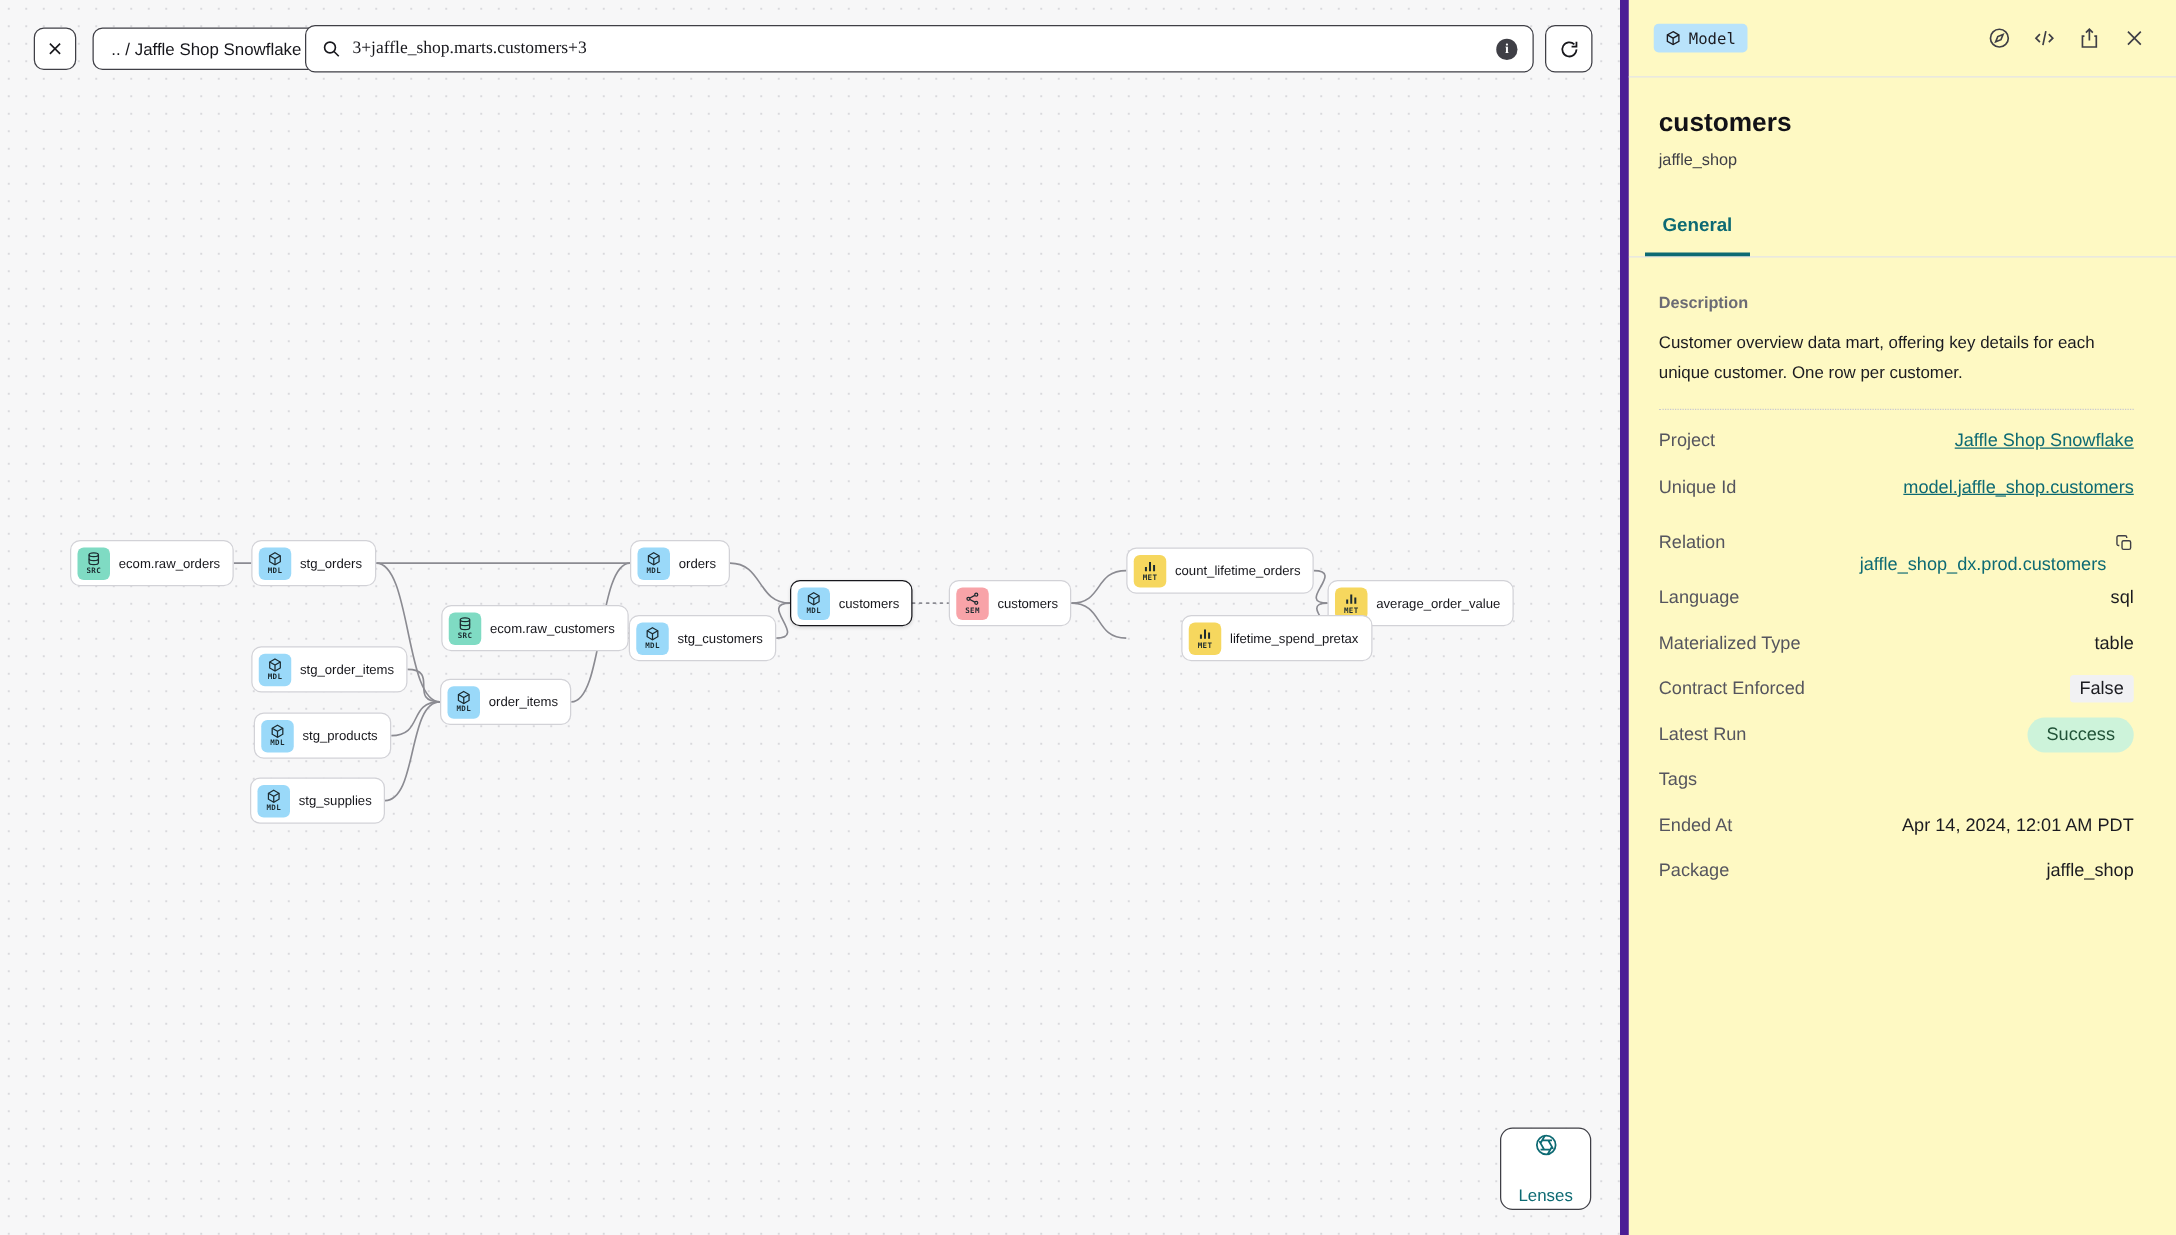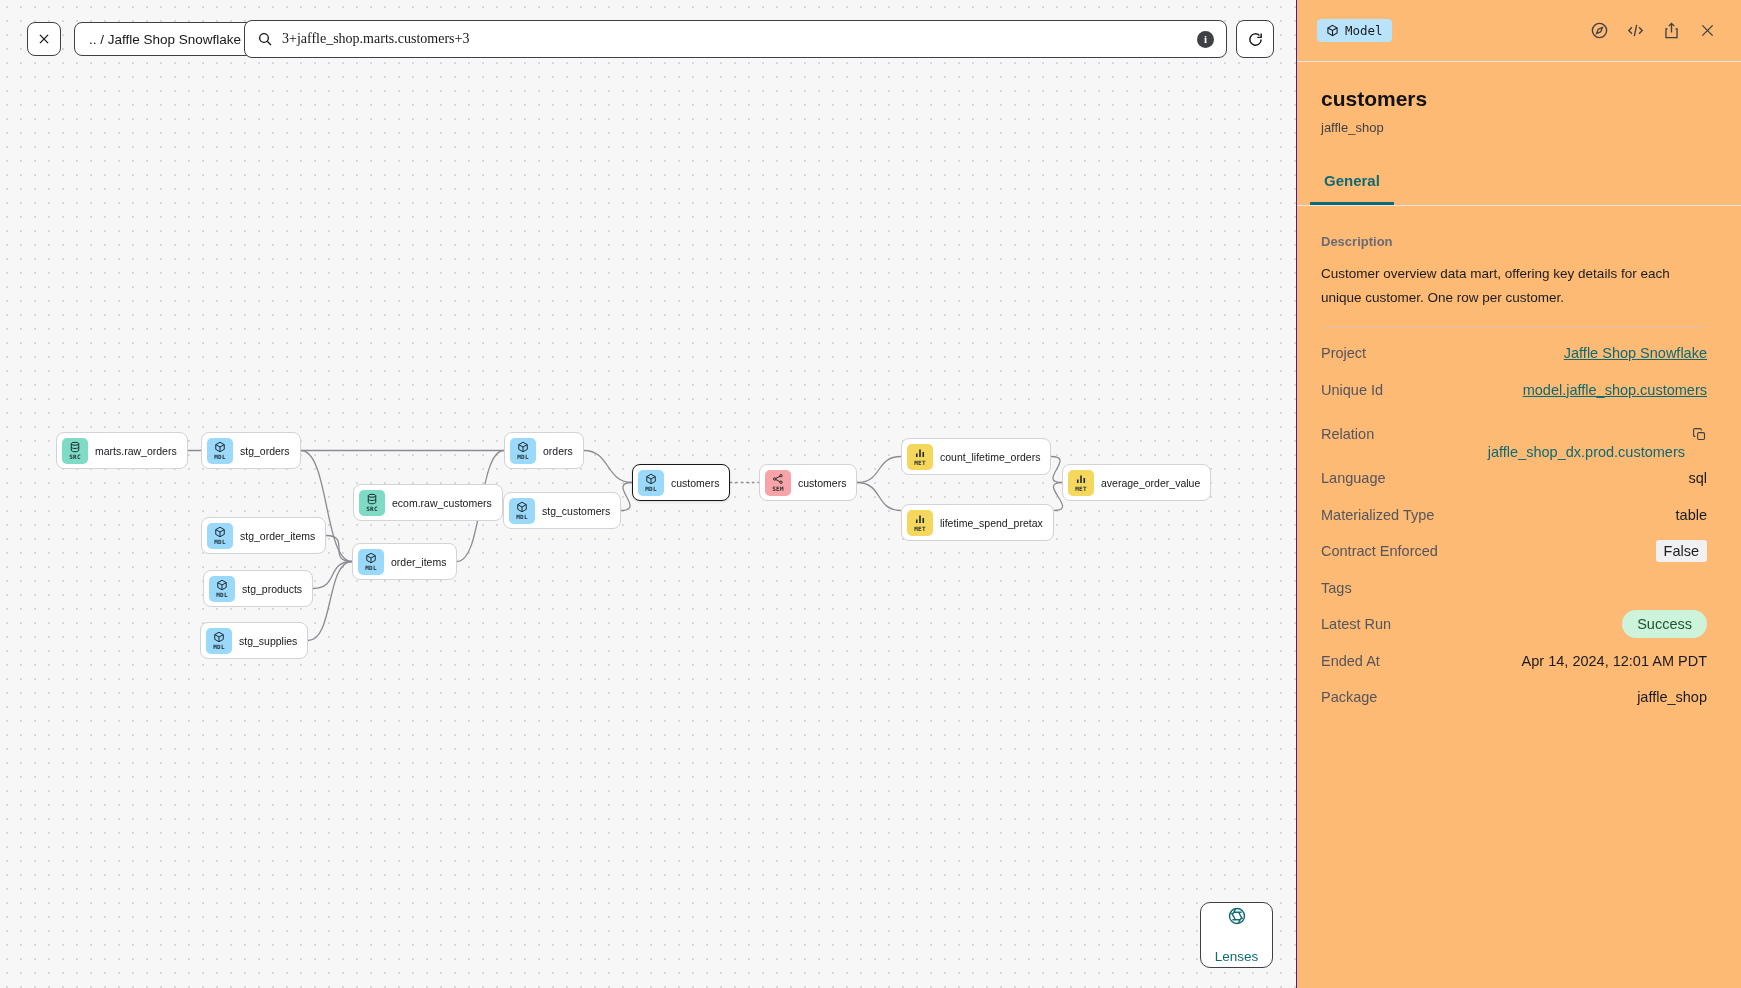--- a/index.html
+++ b/index.html
@@ -48,21 +48,21 @@
   .tb-refresh { left:1236px; top:20px; width:38px; height:38px; justify-content:center; cursor:pointer; }
   .tb-refresh svg { width:17px; height:17px; stroke:#17171c; stroke-width:2; fill:none; }
 
   .lenses { position:absolute; z-index:5; left:1200px; top:902px; width:73px; height:66px;
     background:#fff; border:1px solid #3f3f46; border-radius:10px; display:flex;
     flex-direction:column; align-items:center; justify-content:center; gap:23px; cursor:pointer; }
   .lenses svg { width:20px; height:20px; stroke:#0d6a73; fill:none; stroke-width:1.7; }
   .lenses span { font-size:13.5px; color:#0d6a73; }
 
   
-  .panel { width:445px; height:988px; background:#fdba74; border-left:1px solid #4c1d95;
+  .panel { width:445px; height:988px; background:#fef9c3; border-left:7px solid #4c1d95;
     display:flex; flex-direction:column; }
   .p-head { height:62px; flex:0 0 62px; border-bottom:1px solid #e4e4e7; display:flex;
     align-items:center; padding:0 24px 0 20px; gap:17px; }
   .badge { display:inline-flex; align-items:center; gap:6px; background:#b9e3fb;
     border-radius:4px; padding:4px 9px; font-family:"DejaVu Sans Mono",monospace;
     font-size:12.5px; color:#1c1c22; }
   .badge svg { width:13px; height:13px; stroke:#1c1c22; fill:none; stroke-width:2; }
   .p-head .spacer { flex:1; }
   .hicon { cursor:pointer; display:flex; }
   .hicon svg { width:19px; height:19px; stroke:#3f3f46; fill:none; stroke-width:1.7; }
@@ -114,21 +114,21 @@
     <div id="nodes">
         <div class="node" style="left: 56px; top: 432px;">
           <span class="nicon bgSRC">
             <svg viewBox="0 0 24 24">
               <ellipse cx="12" cy="5.5" rx="7.5" ry="3"></ellipse>
               <path d="M4.5 5.5v13c0 1.7 3.4 3 7.5 3s7.5-1.3 7.5-3v-13"></path>
               <path d="M4.5 12c0 1.7 3.4 3 7.5 3s7.5-1.3 7.5-3"></path>
             </svg>
             <i>SRC</i>
           </span>
-          <span class="nlabel">marts.raw_orders</span>
+          <span class="nlabel">ecom.raw_orders</span>
         </div>
         <div class="node" style="left: 201px; top: 432px;">
           <span class="nicon bgMDL">
             <svg viewBox="0 0 24 24">
               <path d="M12 2.5l8.5 4.8v9.4L12 21.5l-8.5-4.8V7.3z"></path>
               <path d="M3.5 7.3L12 12l8.5-4.7M12 21.5V12"></path>
             </svg>
             <i>MDL</i>
           </span>
           <span class="nlabel">stg_orders</span>
@@ -197,21 +197,21 @@
         <div class="node" style="left: 503px; top: 492px;">
           <span class="nicon bgMDL">
             <svg viewBox="0 0 24 24">
               <path d="M12 2.5l8.5 4.8v9.4L12 21.5l-8.5-4.8V7.3z"></path>
               <path d="M3.5 7.3L12 12l8.5-4.7M12 21.5V12"></path>
             </svg>
             <i>MDL</i>
           </span>
           <span class="nlabel">stg_customers</span>
         </div>
-        <div class="node" style="left: 901px; top: 492px; margin-top: 12px;">
+        <div class="node" style="left: 945px; top: 492px;">
           <span class="nicon bgMET">
             <svg viewBox="0 0 24 24">
               <path d="M5.5 20v-7M12 20V5M18.5 20v-10" stroke-width="3.2"></path>
             </svg>
             <i>MET</i>
           </span>
           <span class="nlabel">lifetime_spend_pretax</span>
         </div>
         <div class="node" style="left: 201px; top: 517px;">
           <span class="nicon bgMDL">
@@ -367,29 +367,29 @@
               <span class="v-plain">table</span>
             </span>
           </div>
           <div class="row">
             <span class="lab">Contract Enforced</span>
             <span class="val">
               <span class="v-bgray">False</span>
             </span>
           </div>
           <div class="row">
+            <span class="lab">Latest Run</span>
+            <span class="val">
+              <span class="v-bgreen">Success</span>
+            </span>
+          </div>
+          <div class="row">
             <span class="lab">Tags</span>
             <span class="val">
               <span class="v-plain"></span>
-            </span>
-          </div>
-          <div class="row">
-            <span class="lab">Latest Run</span>
-            <span class="val">
-              <span class="v-bgreen">Success</span>
             </span>
           </div>
           <div class="row">
             <span class="lab">Ended At</span>
             <span class="val">
               <span class="v-plain">Apr 14, 2024, 12:01 AM PDT</span>
             </span>
           </div>
           <div class="row">
             <span class="lab">Package</span>

